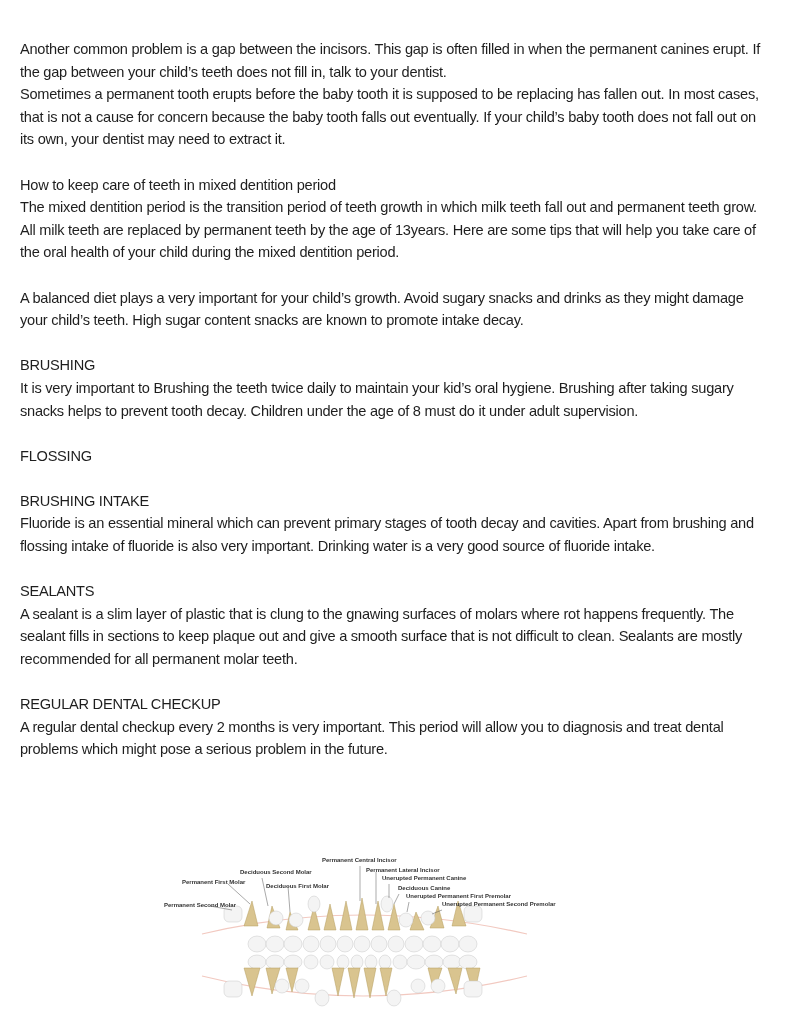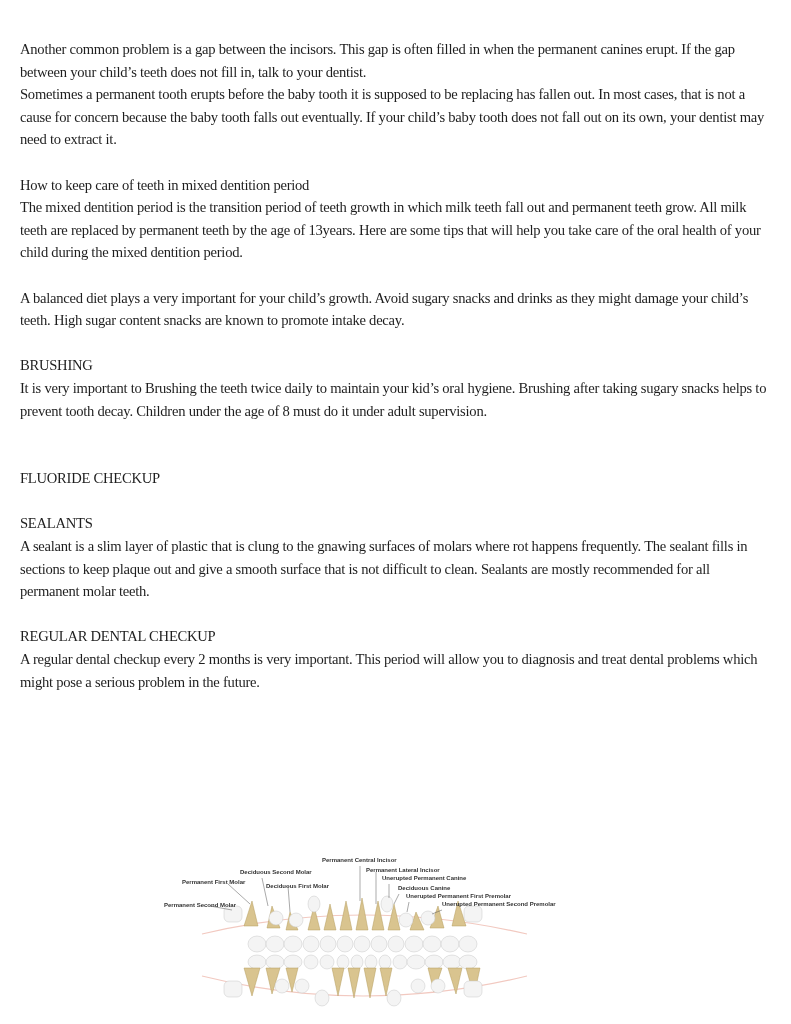--- a/index.html
+++ b/index.html
@@ -1,19 +1,19 @@
 <!DOCTYPE html>
 <html><head>
 <meta charset="utf-8">
 <style>
   html, body { margin: 0; padding: 0; background: #ffffff; }
   body { width: 791px; height: 1024px; position: relative; overflow: hidden;
          font-family: "Liberation Sans", sans-serif; color: #1e1e1e; }
   .doc { position: absolute; left: 20px; top: 38px; width: 752px;
-         font-size: 14.6px; line-height: 22.6px; letter-spacing: -0.25px; font-family: Liberation Serif, serif; }
+         font-size: 14.6px; line-height: 22.6px; letter-spacing: -0.25px; }
   .doc p { margin: 0; }
   .gap { height: 22.6px; }
   .figure { position: absolute; left: 162px; top: 846px; width: 404px; height: 178px; }
   .figure svg { width: 100%; height: 100%; display: block; }
   .lbl { font-family: "Liberation Sans", sans-serif; font-size: 6px; fill: #333; font-weight: bold; }
 </style>
 </head>
 <body>
 
 <div class="doc">
@@ -25,23 +25,25 @@
   <p>The mixed dentition period is the transition period of teeth growth in which milk teeth fall out and permanent teeth grow. All milk teeth are replaced by permanent teeth by the age of 13years. Here are some tips that will help you take care of the oral health of your child during the mixed dentition period.</p>
   <div class="gap"></div>
 
   <p>A balanced diet plays a very important for your child’s growth. Avoid sugary snacks and drinks as they might damage your child’s teeth. High sugar content snacks are known to promote intake decay.</p>
   <div class="gap"></div>
 
   <p>BRUSHING</p>
   <p>It is very important to Brushing the teeth twice daily to maintain your kid’s oral hygiene. Brushing after taking sugary snacks helps to prevent tooth decay. Children under the age of 8 must do it under adult supervision.</p>
   <div class="gap"></div>
 
+  <p>FLOSSING</p>
   <div class="gap"></div>
 
-  <p>FLUORIDE CHECKUP</p>
+  <p>BRUSHING INTAKE</p>
+  <p>Fluoride is an essential mineral which can prevent primary stages of tooth decay and cavities. Apart from brushing and flossing intake of fluoride is also very important. Drinking water is a very good source of fluoride intake.</p>
   <div class="gap"></div>
 
   <p>SEALANTS</p>
   <p>A sealant is a slim layer of plastic that is clung to the gnawing surfaces of molars where rot happens frequently. The sealant fills in sections to keep plaque out and give a smooth surface that is not difficult to clean. Sealants are mostly recommended for all permanent molar teeth.</p>
   <div class="gap"></div>
 
   <p>REGULAR DENTAL CHECKUP</p>
   <p>A regular dental checkup every 2 months is very important. This period will allow you to diagnosis and treat dental problems which might pose a serious problem in the future.</p>
 </div>
 

